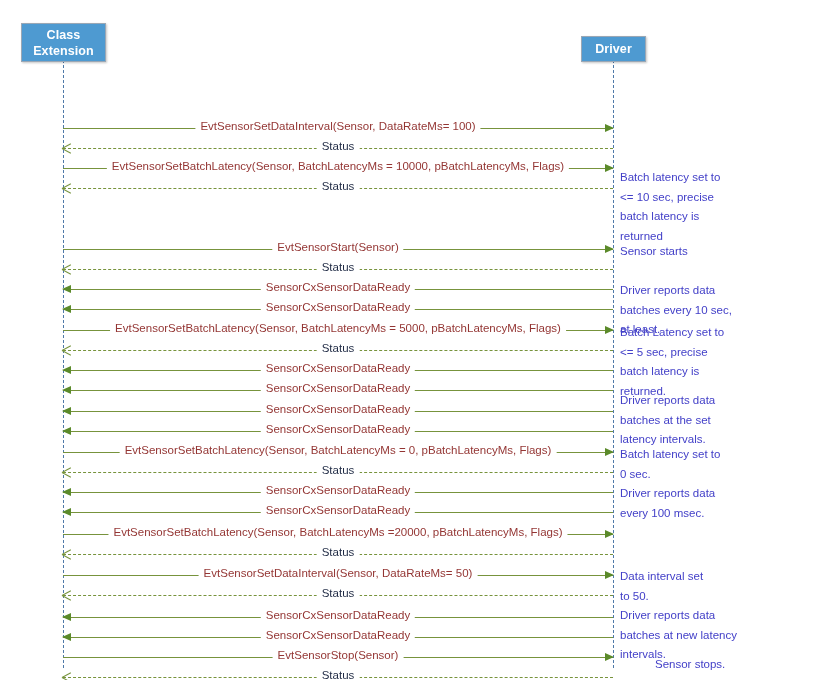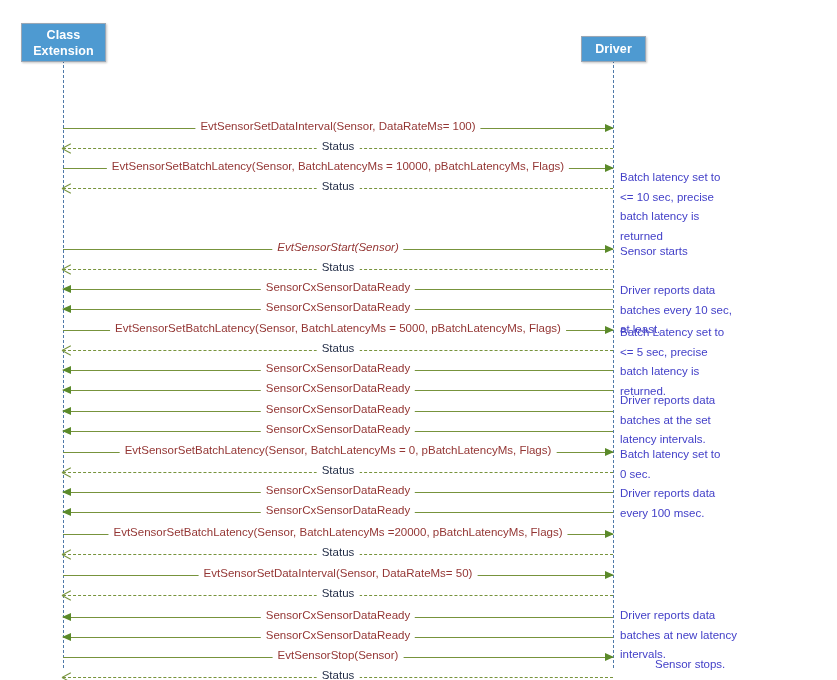--- a/index.html
+++ b/index.html
@@ -161,21 +161,21 @@
     <div class="head right-solid"></div>
     <div class="label">EvtSensorSetBatchLatency(Sensor, BatchLatencyMs = 10000, pBatchLatencyMs, Flags)</div>
   </div>
 
   <div class="msg dashed status" style="left:63px; width:550px; top:144px;">
     <div class="line"></div>
     <div class="head left-open"></div>
     <div class="label">Status</div>
   </div>
 
-  <div class="msg" style="left:63px; width:550px; top:205px;font-style:italic;">
+  <div class="msg" style="left:63px; width:550px; top:205px;">
     <div class="line"></div>
     <div class="head right-solid"></div>
     <div class="label">EvtSensorStart(Sensor)</div>
   </div>
 
   <div class="msg dashed status" style="left:63px; width:550px; top:225px;">
     <div class="line"></div>
     <div class="head left-open"></div>
     <div class="label">Status</div>
   </div>
@@ -312,18 +312,20 @@
 &lt;= 5 sec, precise
 batch latency is
 returned.</div>
   <div class="note" style="left:620px; top:346px;">Driver reports data
 batches at the set
 latency intervals.</div>
   <div class="note" style="left:620px; top:400px;">Batch latency set to
 0 sec.</div>
   <div class="note" style="left:620px; top:439px;">Driver reports data
 every 100 msec.</div>
+  <div class="note" style="left:620px; top:522px;">Data interval set
+to 50.</div>
   <div class="note" style="left:620px; top:561px;">Driver reports data
 batches at new latency
 intervals.</div>
   <div class="note" style="left:655px; top:610px;">Sensor stops.</div>
 
 </div>
 
 </body></html>

